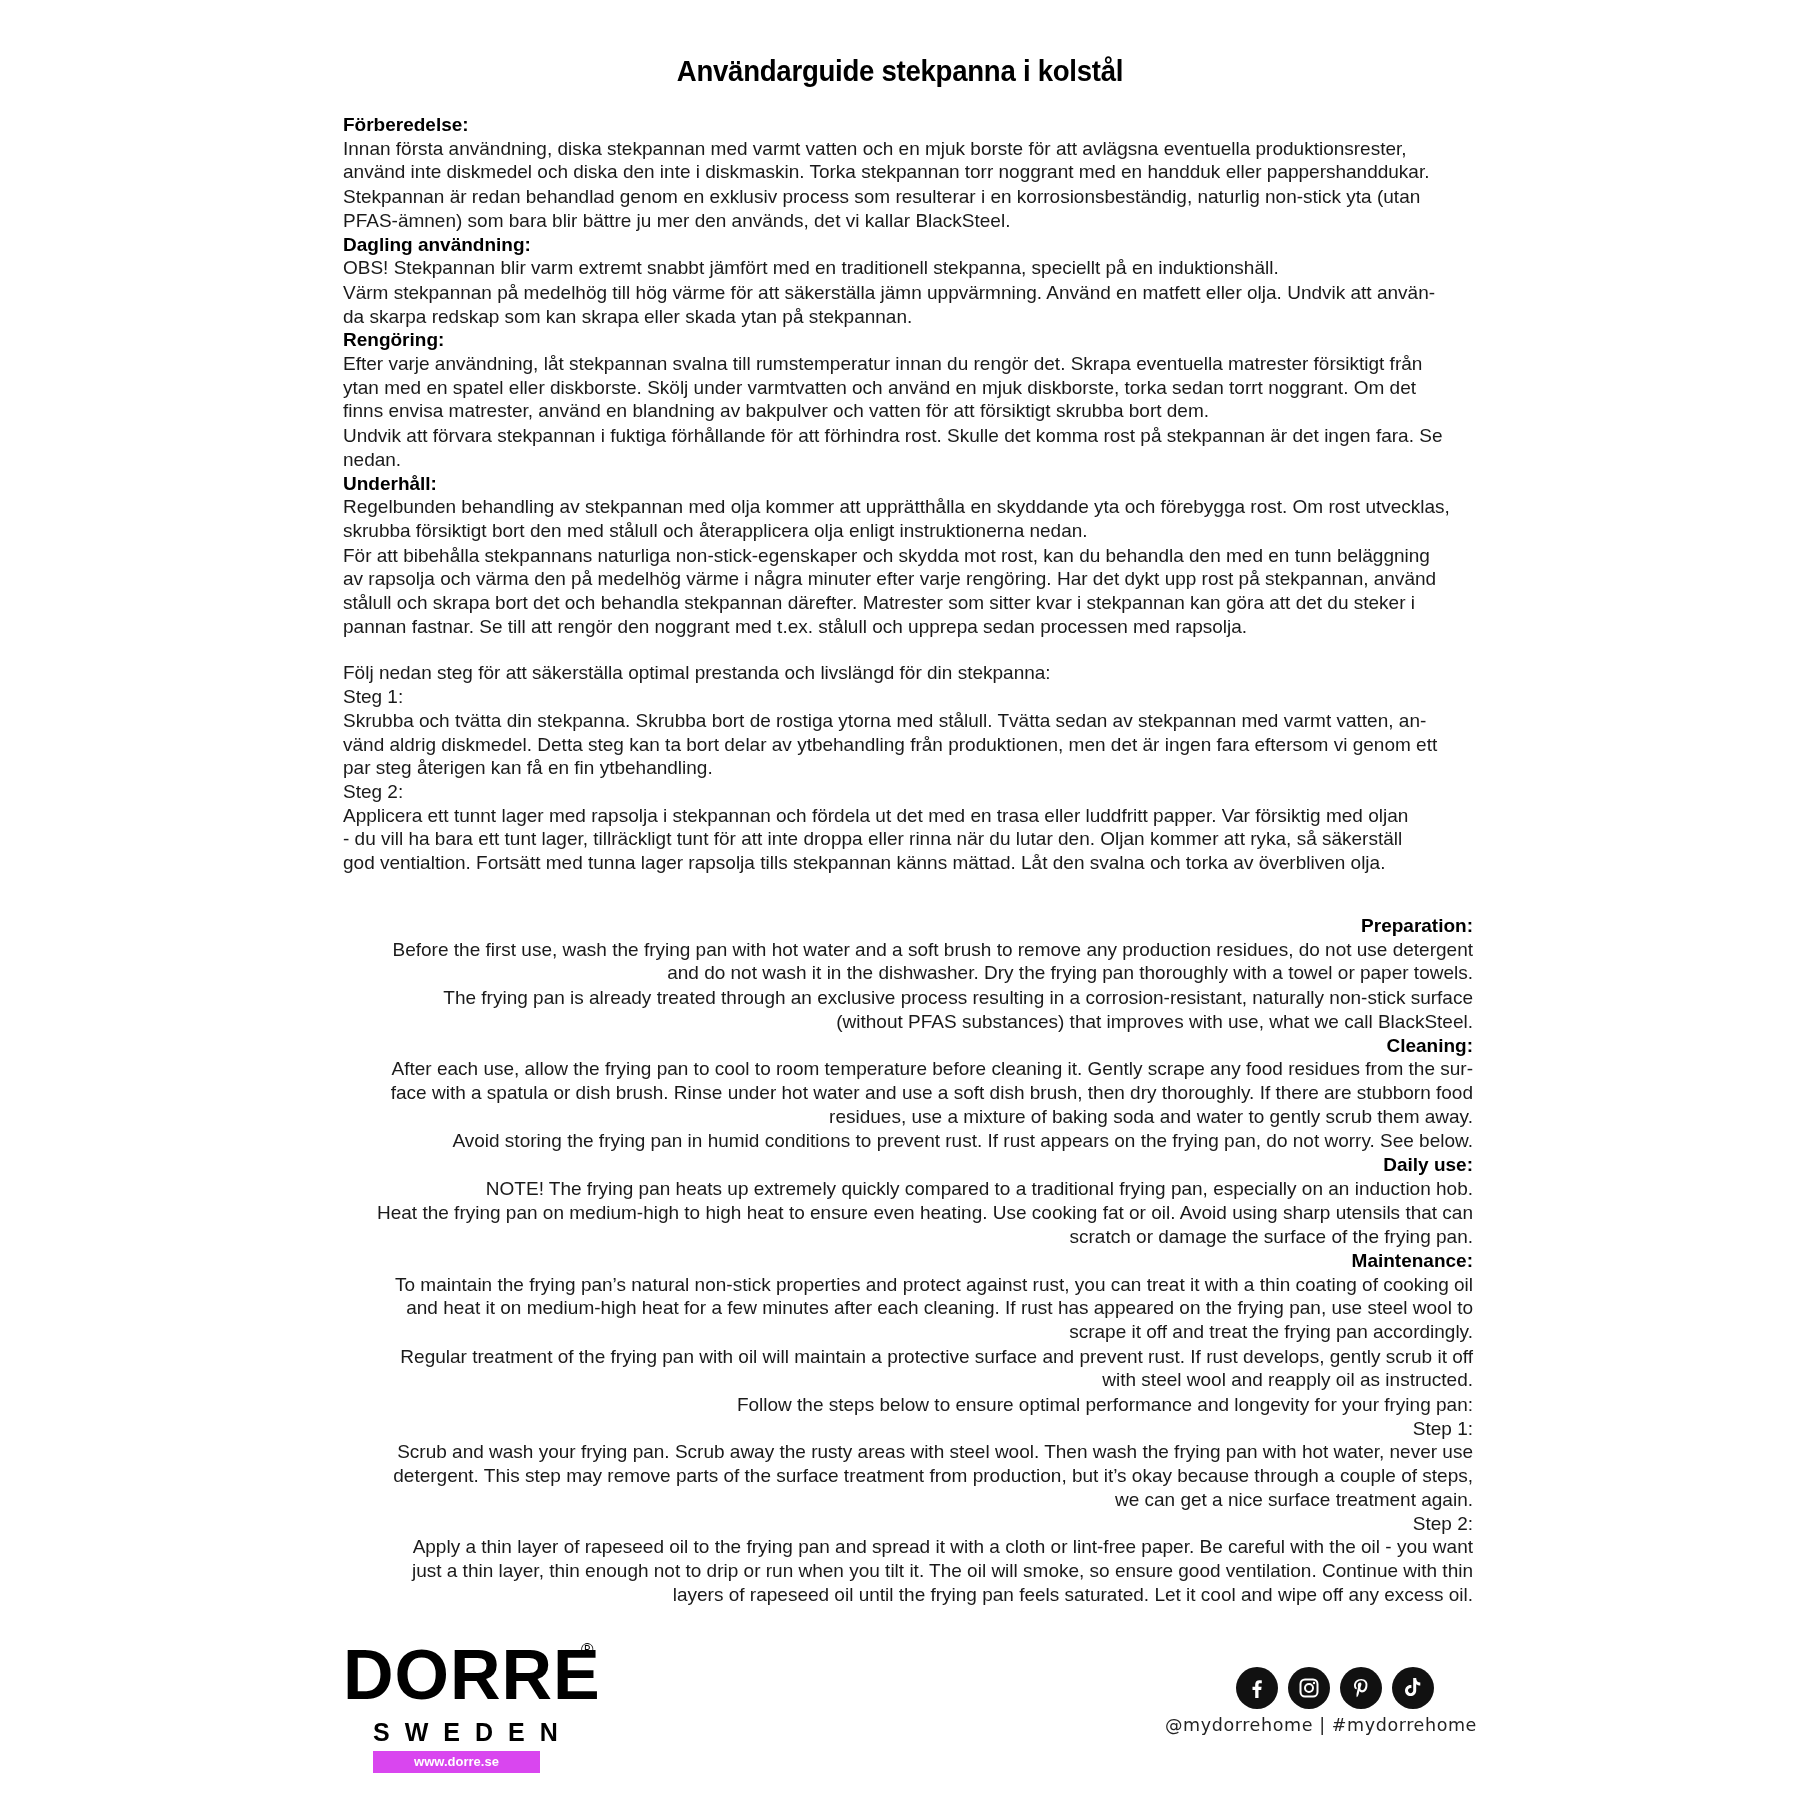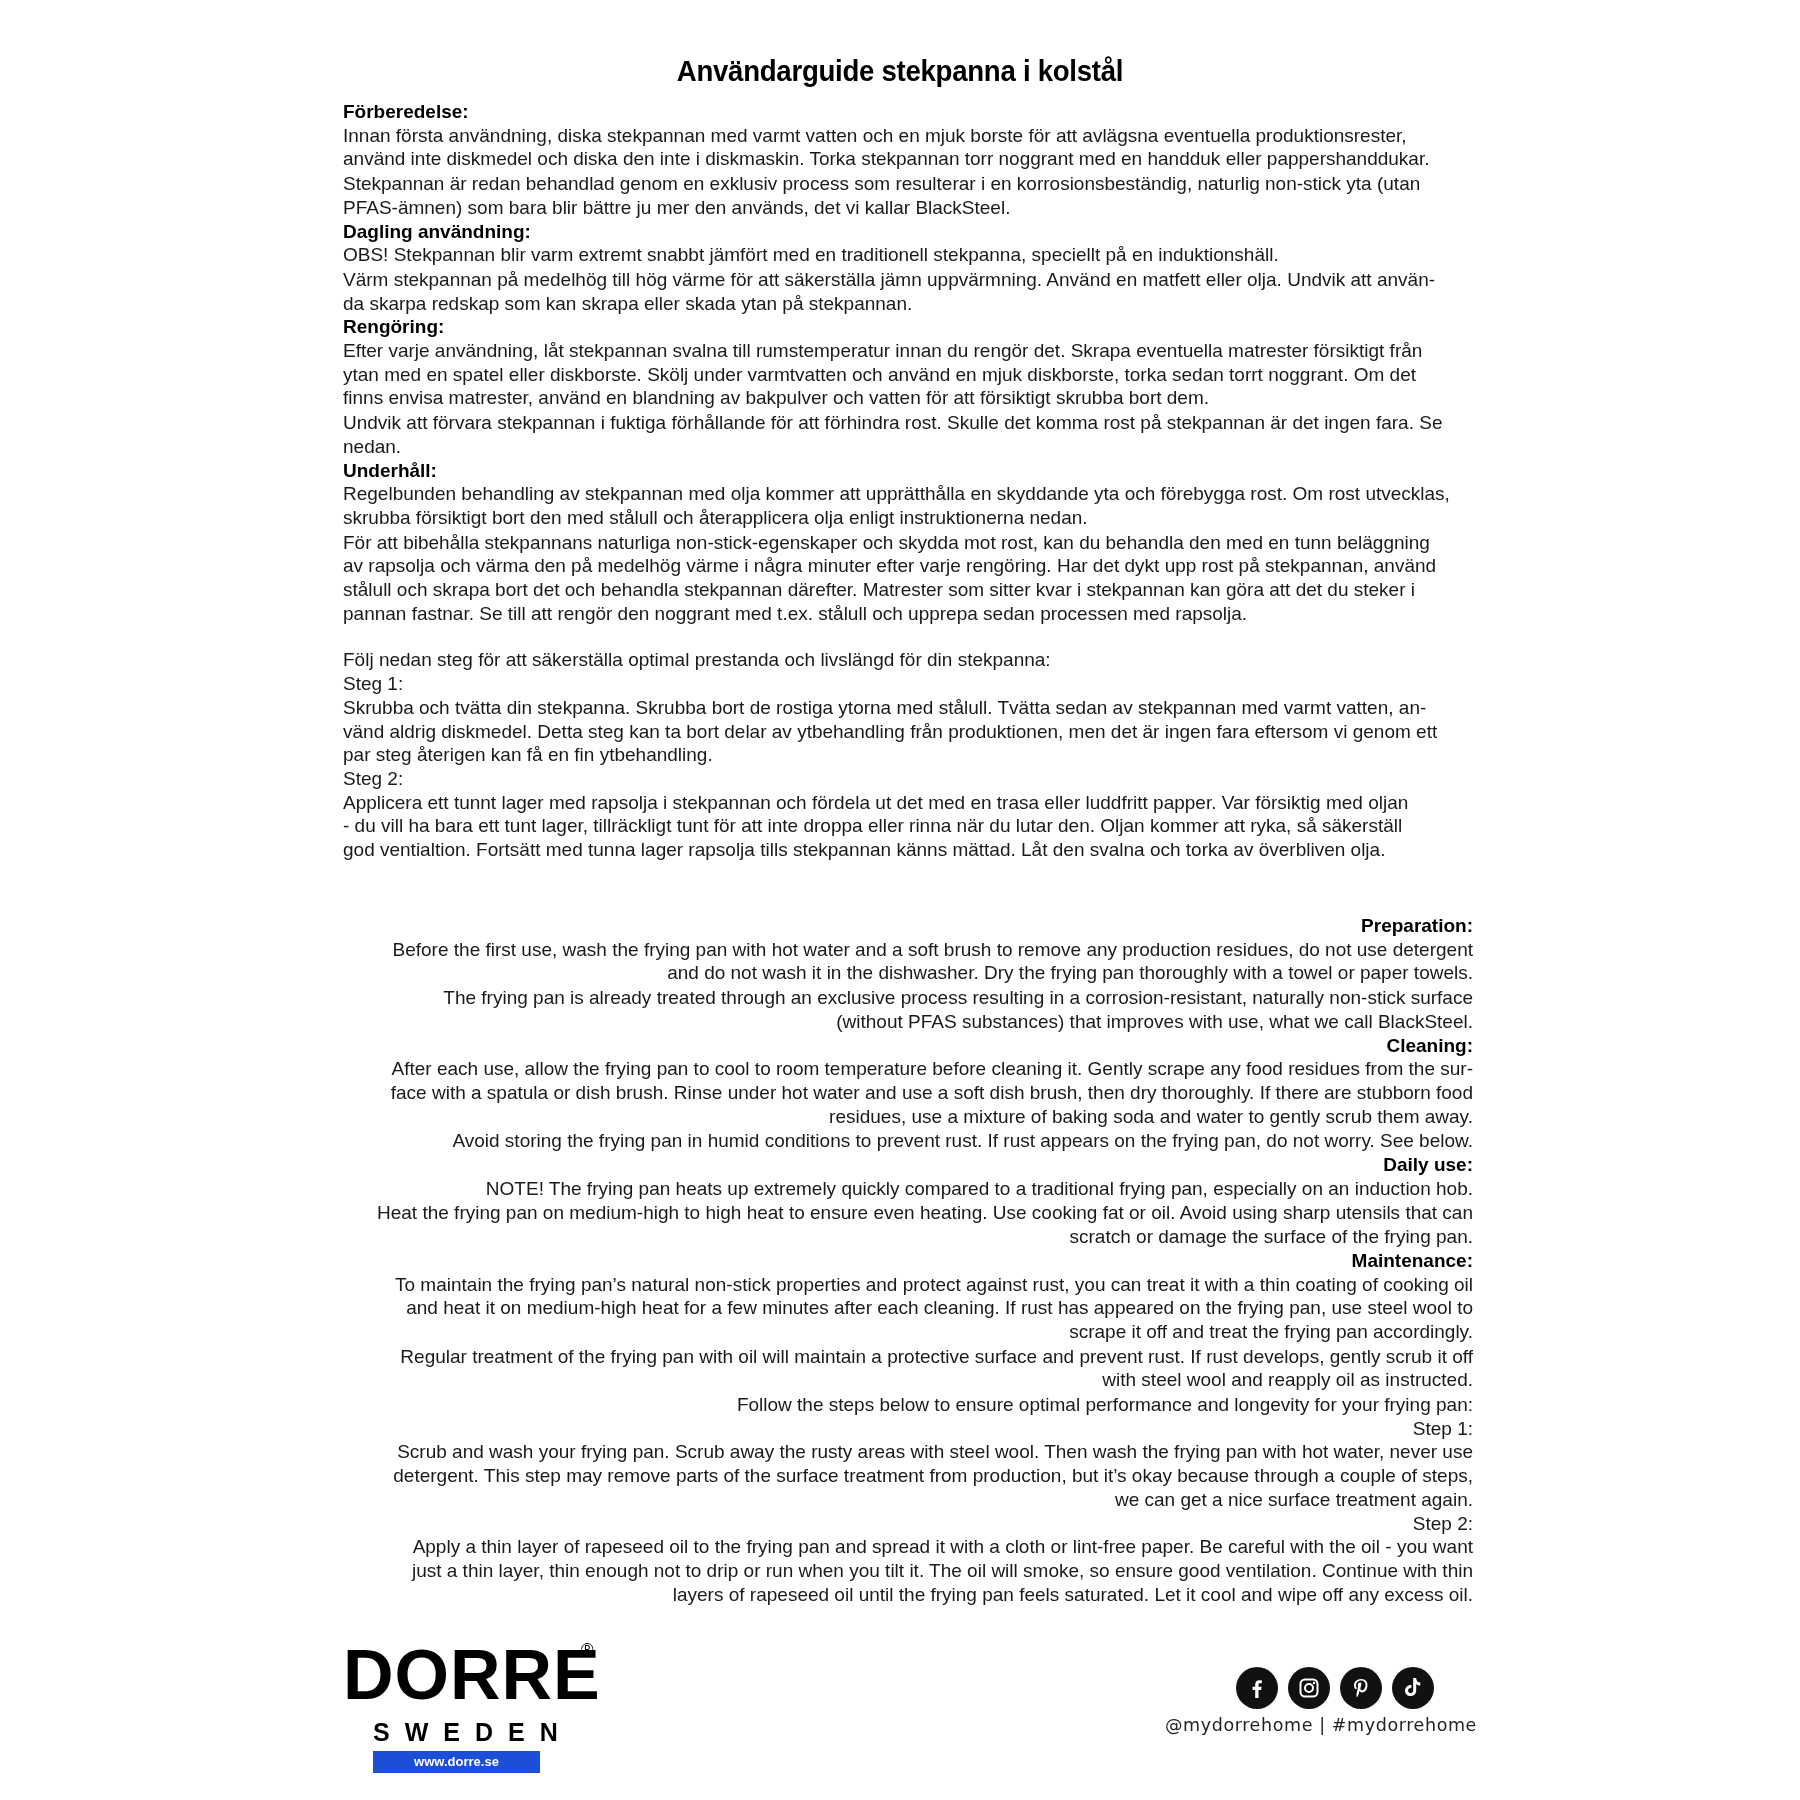--- a/index.html
+++ b/index.html
@@ -2,36 +2,36 @@
 <html><head>
 <meta charset="utf-8">
 <style>
   html, body { margin: 0; padding: 0; background: #ffffff; }
   body { width: 1800px; height: 1800px; position: relative; overflow: hidden;
          font-family: "DejaVu Sans Condensed", "DejaVu Sans", sans-serif; color: #1a1a1a; }
   .page { position: absolute; left: 0; top: 0; width: 1800px; height: 1751px; margin-top: 12px; }
   .title { position: absolute; top: 42px; left: 0; width: 1800px; text-align: center;
            font-family: "Liberation Sans Narrow", "Liberation Sans", sans-serif; font-weight: bold;
            font-size: 30px; letter-spacing: -0.3px; color: #000; transform: scaleX(0.92); }
-  .section-sv { position: absolute; left: 343px; top: 88px; width: 1130px; }
+  .section-sv { position: absolute; left: 343px; top: 101px; width: 1130px; }
   .section-en { position: absolute; left: 351px; top: 902px; width: 1122px; text-align: right; }
   .block { font-size: 17.6px; line-height: 23.7px; }
   .heading { font-weight: bold; color: #000; }
   .para { margin: 0; white-space: pre-line; }
   .para + .para { margin-top: 1px; }
   .gap { height: 23px; }
   .text { font-family: "Liberation Sans Narrow", "Liberation Sans", sans-serif; font-size: 19px; }
   .logo { position: absolute; left: 343px; top: 1628px; width: 265px; height: 140px; }
   .logo-main { position: absolute; left: 0; top: 0; font-family: "Liberation Sans", sans-serif;
                font-weight: bold; font-size: 70px; line-height: 70px; letter-spacing: 1px; color: #000; }
   .logo-reg { position: absolute; left: 238px; top: 0px; font-family: "Liberation Sans", sans-serif;
               font-size: 17px; color: #000; }
   .logo-sub { position: absolute; left: 30px; top: 78px; font-family: "Liberation Sans", sans-serif;
               font-weight: bold; font-size: 25px; letter-spacing: 15px; color: #000; text-align: right; }
-  .url-bar { position: absolute; left: 30px; top: 111px; width: 167px; height: 22px; background: #1d4ed8;
+  .url-bar { position: absolute; left: 30px; top: 111px; width: 167px; height: 22px; background: #d946ef;
              color: #fff; font-family: "Liberation Sans", sans-serif; font-weight: bold; font-size: 13px;
              text-align: center; line-height: 22px; }
   .social { position: absolute; left: 1165px; top: 1655px; width: 305px; }
   .icons { display: flex; justify-content: center; gap: 10px; padding-left: 35px; }
   .icon { width: 42px; height: 42px; border-radius: 50%; background: #111; display: flex;
           align-items: center; justify-content: center; }
   .icon svg { width: 24px; height: 24px; }
   .handles { margin-top: 6px; font-family: "DejaVu Sans", sans-serif; font-size: 17.5px;
              letter-spacing: 0.6px; color: #222; white-space: nowrap; }
 </style>

